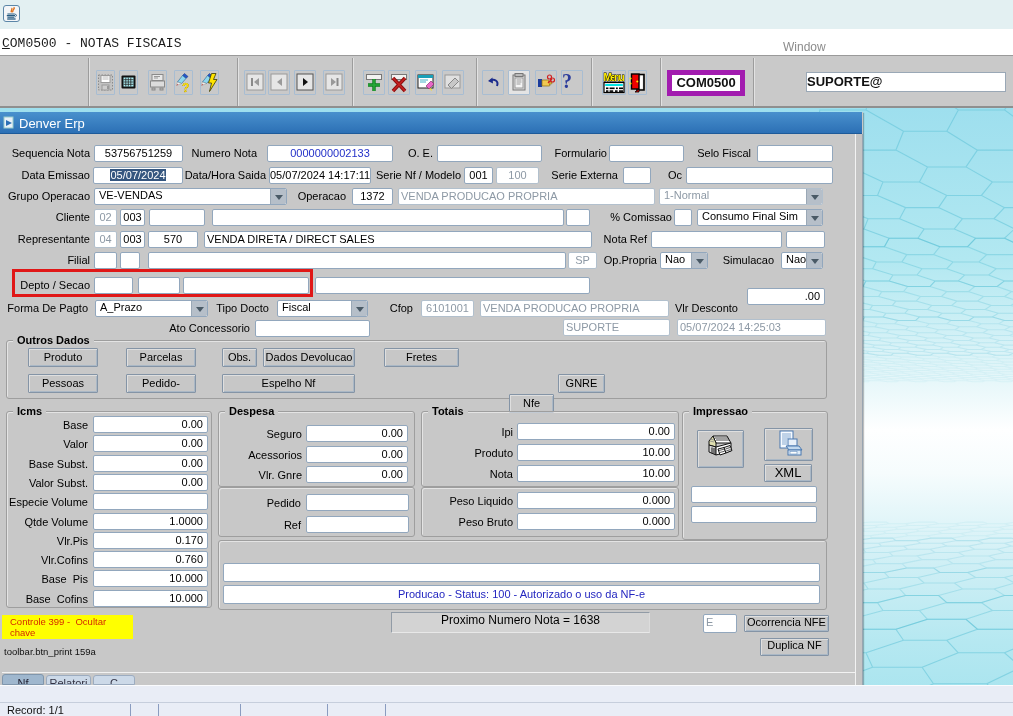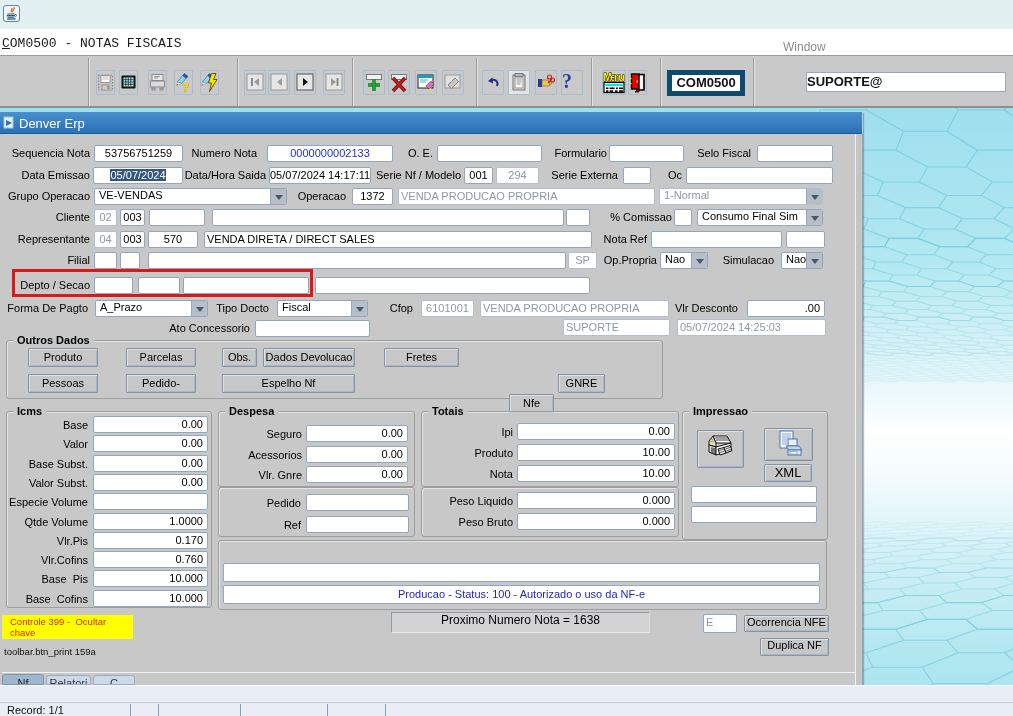--- a/index.html
+++ b/index.html
@@ -164,21 +164,21 @@
     </svg></div>
 <div class="tbtn" style="left:628px;width:19px"><svg width="17" height="23" viewBox="0 0 17 23">
       <path d="M10 3.5 H15 V19 H10 M10 19 H7" fill="none" stroke="#000" stroke-width="1.6"></path>
       <path d="M11.5 5 H13.5 V17.5 H9" fill="#fff" stroke="#fff" stroke-width=".5"></path>
       <rect x="2.5" y="3" width="7.5" height="15" fill="#ee0000" stroke="#000" stroke-width="1.4"></rect>
       <path d="M10 18 L6 21 L10 21 Z" fill="#ee0000" stroke="#000" stroke-width=".8"></path>
       <circle cx="8.3" cy="10.5" r="1" fill="#ffee00"></circle>
       <path d="M0.5 7.5h2M0.5 12.5h2" stroke="#ffee00" stroke-width="1.4"></path>
     </svg></div>
 
-<div class="ab" style="left:667px;top:70px;width:78px;height:26px;background:#fff;border:5px solid #0c4a6e;text-align:center;font:bold 13px 'Liberation Sans';line-height:16px;color:#111">COM0500</div>
+<div class="ab" style="left:667px;top:70px;width:78px;height:26px;background:#fff;border:5px solid #a21caf;text-align:center;font:bold 13px 'Liberation Sans';line-height:16px;color:#111">COM0500</div>
 <div class="ab" style="left:806px;top:72px;width:200px;height:20px;background:#fff;border:1px solid #9aa8b6;font:bold 13px 'Liberation Sans';line-height:18px;color:#111">SUPORTE@</div>
 
 <svg width="1013" height="608" viewBox="0 108 1013 608" style="position:absolute;left:0;top:108px">
 <defs>
       <linearGradient id="bgg" x1="0" y1="108" x2="0" y2="716" gradientUnits="userSpaceOnUse">
         <stop offset="0" stop-color="#9edfee"></stop>
         <stop offset="0.25" stop-color="#b2e8f1"></stop>
         <stop offset="0.42" stop-color="#def4f8"></stop>
         <stop offset="0.53" stop-color="#feffff"></stop>
         <stop offset="0.60" stop-color="#f6fcfd"></stop>
@@ -223,21 +223,21 @@
 <div class="f" style="left:609px;top:145px;width:75px"></div>
 <div class="lb" style="left:591px;top:147px">Selo Fiscal</div>
 <div class="f" style="left:757px;top:145px;width:76px"></div>
 
 <div class="lb" style="left:-70px;top:169px">Data Emissao</div>
 <div class="f fc" style="left:93px;top:167px;width:90px"><span style="background:#35567f;color:#fff">05/07/2024</span></div>
 <div class="lb" style="left:106px;top:169px">Data/Hora Saida</div>
 <div class="f fc" style="left:269px;top:167px;width:102px">05/07/2024 14:17:11</div>
 <div class="lb" style="left:301px;top:169px">Serie Nf / Modelo</div>
 <div class="f fc" style="left:464px;top:167px;width:29px">001</div>
-<div class="f fc fd" style="left:496px;top:167px;width:43px">294</div>
+<div class="f fc fd" style="left:496px;top:167px;width:43px">100</div>
 <div class="lb" style="left:458px;top:169px">Serie Externa</div>
 <div class="f" style="left:623px;top:167px;width:28px"></div>
 <div class="lb" style="left:522px;top:169px">Oc</div>
 <div class="f" style="left:686px;top:167px;width:147px"></div>
 
 <div class="lb" style="left:-70px;top:190px">Grupo Operacao</div>
 <div class="dd" style="left:94px;top:188px;width:193px">VE-VENDAS<i></i></div>
 <div class="lb" style="left:186px;top:190px">Operacao</div>
 <div class="f fc" style="left:352px;top:188px;width:41px">1372</div>
 <div class="f fl fd" style="left:398px;top:188px;width:257px">VENDA PRODUCAO PROPRIA</div>
@@ -280,28 +280,28 @@
 <div class="f" style="left:315px;top:277px;width:275px"></div>
 
 <div class="lb" style="left:-72px;top:302px">Forma De Pagto</div>
 <div class="dd" style="left:95px;top:300px;width:113px">A_Prazo<i></i></div>
 <div class="lb" style="left:109px;top:302px">Tipo Docto</div>
 <div class="dd" style="left:277px;top:300px;width:91px">Fiscal<i></i></div>
 <div class="lb" style="left:253px;top:302px">Cfop</div>
 <div class="f fc fd" style="left:421px;top:300px;width:53px">6101001</div>
 <div class="f fl fd" style="left:480px;top:300px;width:189px">VENDA PRODUCAO PROPRIA</div>
 <div class="lb" style="left:578px;top:302px">Vlr Desconto</div>
-<div class="f fr" style="left:747px;top:300px;width:78px">.00</div>
+<div class="f fr" style="left:747px;top:288px;width:78px">.00</div>
 
 <div class="lb" style="left:90px;top:322px">Ato Concessorio</div>
 <div class="f" style="left:255px;top:320px;width:115px"></div>
 <div class="f fl fd" style="left:563px;top:319px;width:107px">SUPORTE</div>
 <div class="f fl fd" style="left:677px;top:319px;width:149px">05/07/2024 14:25:03</div>
 
-<div class="grp" style="left:6px;top:340px;width:657px;height:59px">
+<div class="grp" style="left:6px;top:340px;width:821px;height:59px">
     <b>Outros Dados</b>
   </div>
 <div class="btn" style="left:28px;top:348px;width:70px">Produto</div>
 <div class="btn" style="left:126px;top:348px;width:70px">Parcelas</div>
 <div class="btn" style="left:222px;top:348px;width:35px">Obs.</div>
 <div class="btn" style="left:263px;top:348px;width:92px">Dados Devolucao</div>
 <div class="btn" style="left:384px;top:348px;width:75px">Fretes</div>
 <div class="btn" style="left:28px;top:374px;width:70px">Pessoas</div>
 <div class="btn" style="left:126px;top:374px;width:70px">Pedido-</div>
 <div class="btn" style="left:222px;top:374px;width:133px">Espelho Nf</div>

